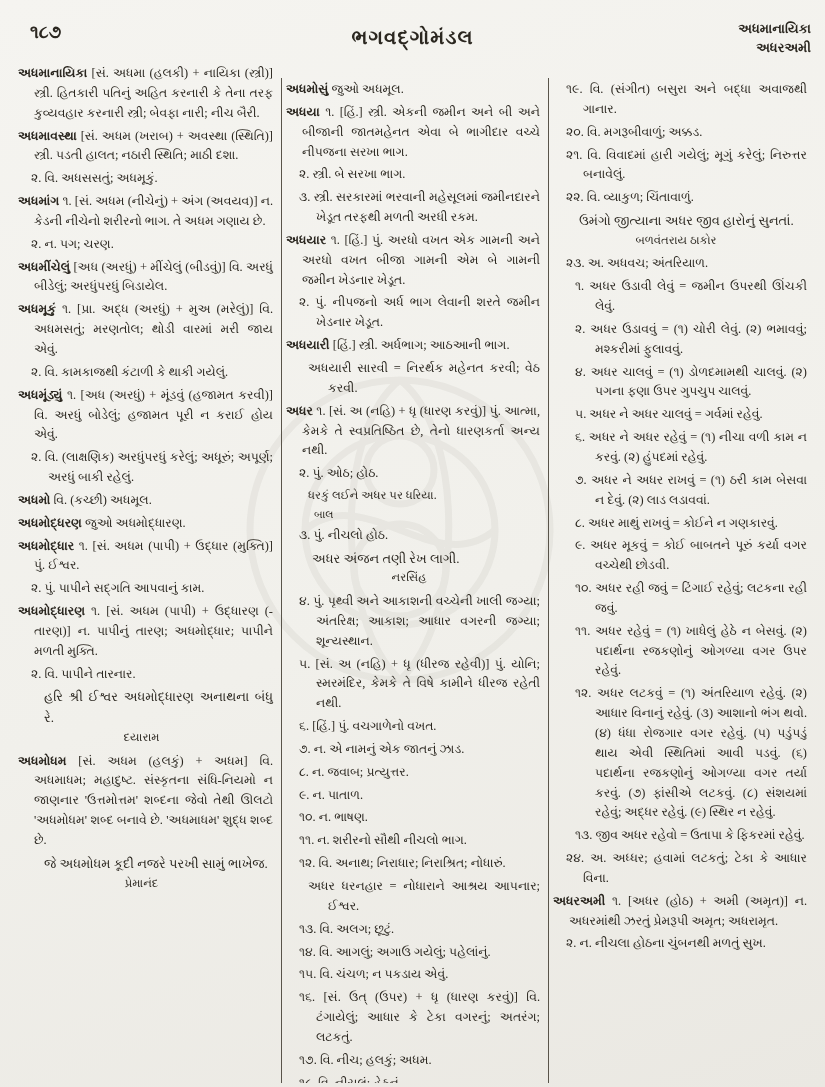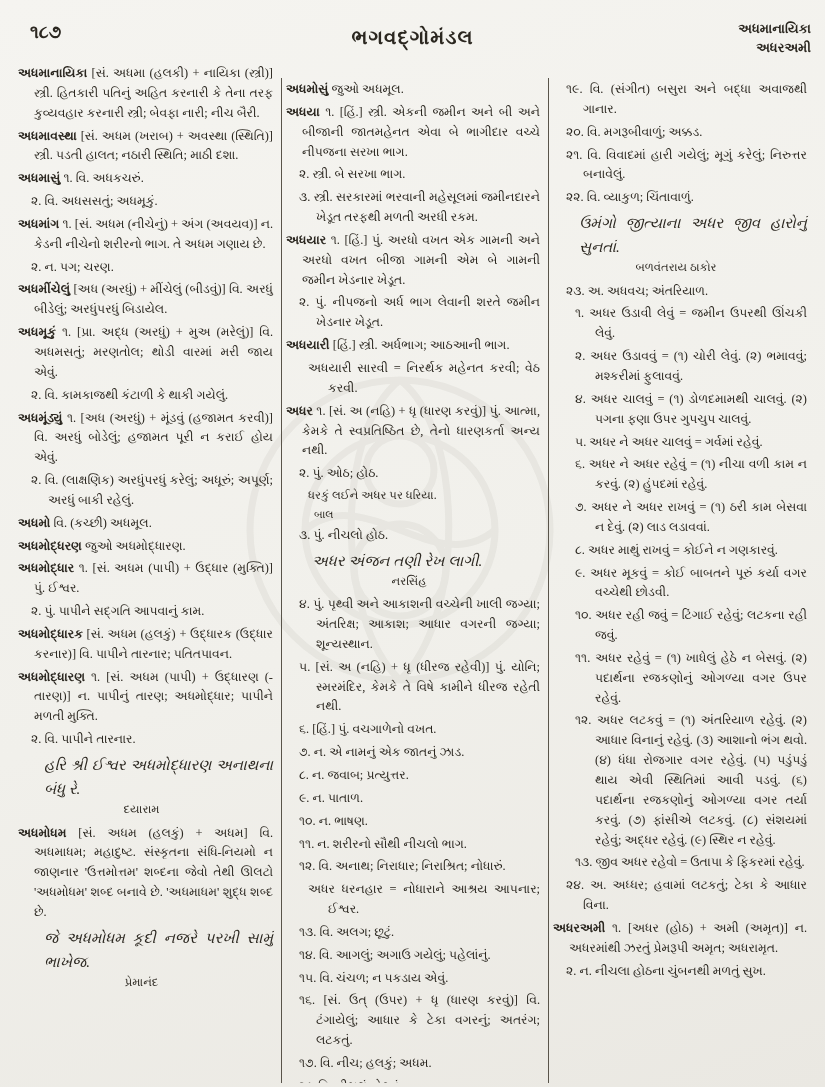--- a/index.html
+++ b/index.html
@@ -14,21 +14,21 @@
   .runhead{ position:absolute; right:14px; top:20px; text-align:right; font-size:13px; font-weight:bold; line-height:1.45; }
 
   .columns{ position:absolute; top:62px; left:14px; right:8px; bottom:4px; display:flex; }
   .col{ width:267px; box-sizing:border-box; padding:2px 8px 0 4px;
         font-size:12.4px; line-height:1.6; text-align:justify; overflow:hidden; }
   .col + .col { border-left:1px solid #59544a;margin-top:16px; }
 
   .p-entry { padding-left:16px; text-indent:-16px; margin:0 0 3px; }
   .p-sub   { padding-left:30px; text-indent:-17px; margin:0 0 3px; }
   .p-idiom { padding-left:42px; text-indent:-20px; margin:0 0 3px; }
-  .p-quote { padding-left:26px; margin:0; font-size:15px;font-style:italic; }
+  .p-quote { padding-left:26px; margin:0; font-size:13px; }
   .p-attrib{ text-align:center; padding-right:8px; margin:0 0 4px; font-size:11.6px; }
   .p-quoteline { display:flex; justify-content:space-between; padding-left:22px; margin:0 0 3px; font-size:11.6px;flex-direction:column; }
   .p-quoteline .inline-attrib { font-size:10.8px; white-space:nowrap; padding-left:6px; }
   .head { font-weight:bold; }
 
   .watermark { position:absolute; left:185px; top:320px; opacity:.55; pointer-events:none; }
 </style>
 </head>
 <body>
 
@@ -50,34 +50,32 @@
   <div class="title">ભગવદ્ગોમંડલ</div>
   <div class="runhead">
     <div>અધમાનાયિકા</div>
     <div>અધરઅમી</div>
   </div>
 
   <div class="columns">
     <div class="col" id="col-0">
         <div class="p-entry"><span class="head">અધમાનાયિકા </span>[સં. અધમા (હલકી) + નાયિકા (સ્ત્રી)] સ્ત્રી. હિતકારી પતિનું અહિત કરનારી કે તેના તરફ કુવ્યવહાર કરનારી સ્ત્રી; બેવફા નારી; નીચ બૈરી.</div>
         <div class="p-entry"><span class="head">અધમાવસ્થા </span>[સં. અધમ (ખરાબ) + અવસ્થા (સ્થિતિ)] સ્ત્રી. પડતી હાલત; નઠારી સ્થિતિ; માઠી દશા.</div>
-        <div class="p-entry"><span class="head">અધમાસું </span>૧. વિ. અધકચરું.</div>
         <div class="p-sub">૨. વિ. અધસસતું; અધમૂકું.</div>
         <div class="p-entry"><span class="head">અધમાંગ </span>૧. [સં. અધમ (નીચેનું) + અંગ (અવયવ)] ન. કેડની નીચેનો શરીરનો ભાગ. તે અધમ ગણાય છે.</div>
         <div class="p-sub">૨. ન. પગ; ચરણ.</div>
         <div class="p-entry"><span class="head">અધમીંચેલું </span>[અધ (અરધું) + મીંચેલું (બીડવું)] વિ. અરધું બીડેલું; અરધુંપરધું બિડાયેલ.</div>
         <div class="p-entry"><span class="head">અધમૂકું </span>૧. [પ્રા. અદ્ધ (અરધું) + મુઅ (મરેલું)] વિ. અધમસતું; મરણતોલ; થોડી વારમાં મરી જાય એવું.</div>
         <div class="p-sub">૨. વિ. કામકાજથી કંટાળી કે થાકી ગયેલું.</div>
         <div class="p-entry"><span class="head">અધમૂંડ્યું </span>૧. [અધ (અરધું) + મૂંડવું (હજામત કરવી)] વિ. અરધું બોડેલું; હજામત પૂરી ન કરાઈ હોય એવું.</div>
         <div class="p-sub">૨. વિ. (લાક્ષણિક) અરધુંપરધું કરેલું; અધૂરું; અપૂર્ણ; અરધું બાકી રહેલું.</div>
         <div class="p-entry"><span class="head">અધમો </span>વિ. (કચ્છી) અધમૂલ.</div>
         <div class="p-entry"><span class="head">અધમોદ્ધરણ </span>જુઓ અધમોદ્ધારણ.</div>
         <div class="p-entry"><span class="head">અધમોદ્ધાર </span>૧. [સં. અધમ (પાપી) + ઉદ્ધાર (મુક્તિ)] પું. ઈશ્વર.</div>
         <div class="p-sub">૨. પું. પાપીને સદ્ગતિ આપવાનું કામ.</div>
-        <div class="p-entry"><span class="head">અધમોદ્ધારક </span>[સં. અધમ (હલકું) + ઉદ્ધારક (ઉદ્ધાર કરનાર)] વિ. પાપીને તારનાર; પતિતપાવન.</div>
         <div class="p-entry"><span class="head">અધમોદ્ધારણ </span>૧. [સં. અધમ (પાપી) + ઉદ્ધારણ (-તારણ)] ન. પાપીનું તારણ; અધમોદ્ધાર; પાપીને મળતી મુક્તિ.</div>
         <div class="p-sub">૨. વિ. પાપીને તારનાર.</div>
         <div class="p-quote">હરિ શ્રી ઈશ્વર અધમોદ્ધારણ અનાથના બંધુ રે.</div>
         <div class="p-attrib">દયારામ</div>
         <div class="p-entry"><span class="head">અધમોધમ </span>[સં. અધમ (હલકું) + અધમ] વિ. અધમાધમ; મહાદુષ્ટ. સંસ્કૃતના સંધિ-નિયમો ન જાણનાર 'ઉત્તમોત્તમ' શબ્દના જેવો તેથી ઊલટો 'અધમોધમ' શબ્દ બનાવે છે. 'અધમાધમ' શુદ્ધ શબ્દ છે.</div>
         <div class="p-quote">જે અધમોધમ કૂદી નજરે પરખી સામું ભાખેજ.</div>
         <div class="p-attrib">પ્રેમાનંદ</div>
       </div>
     <div class="col" id="col-1">
         <div class="p-entry"><span class="head">અધમોસું </span>જુઓ અધમૂલ.</div>

